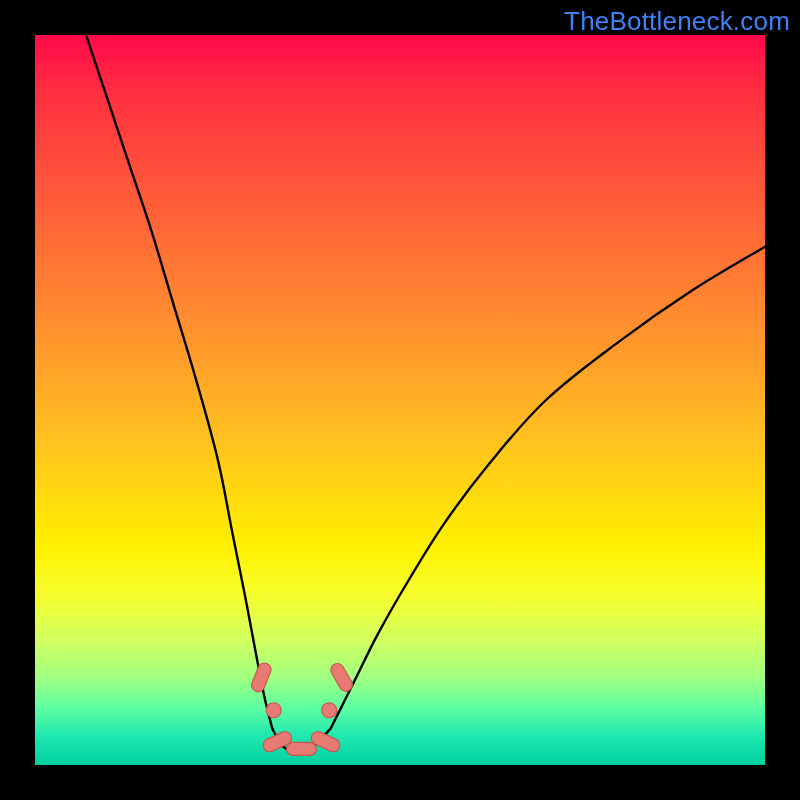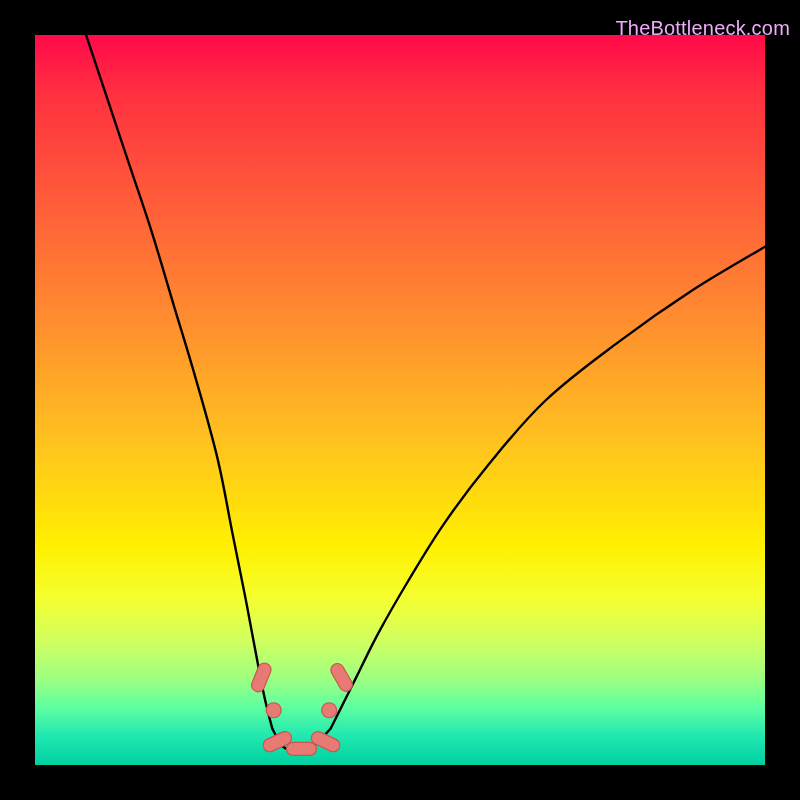--- a/index.html
+++ b/index.html
@@ -43,24 +43,24 @@
   }
   .plot svg {
     position: absolute;
     left: 0;
     top: 0;
     width: 730px;
     height: 730px;
   }
   .watermark {
     position: absolute;
-    top: 17px;
+    top: 6px;
     right: 10px;
-    color: #f0abfc;
-    font-size: 20px;
+    color: #3b82f6;
+    font-size: 26px;
     letter-spacing: 0.2px;
   }
 </style>
 </head>
 <body>
 
 <div class="frame">
   <div class="plot">
     <svg viewBox="0 0 730 730">
       <g id="curves">

